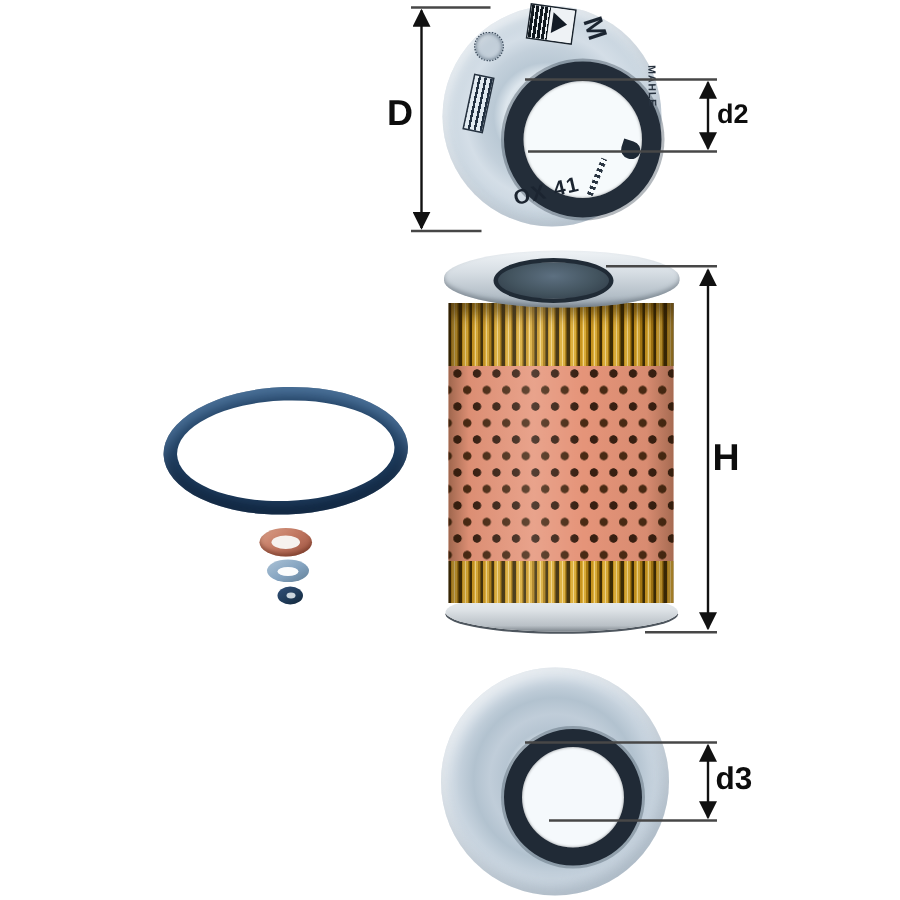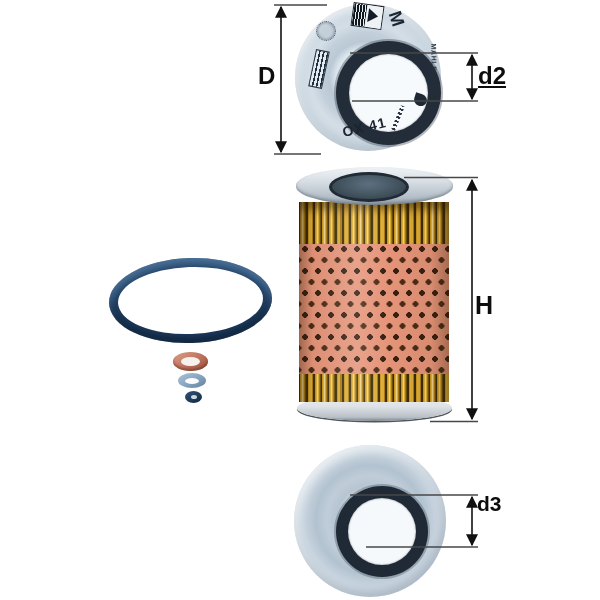--- a/index.html
+++ b/index.html
@@ -96,23 +96,23 @@
   .bv-seal{left:336px;top:486px;width:68px;height:67px;border-radius:50%;
     border:12px solid #202a36;background:#f5f9fc;
     box-shadow:0 0 0 2px rgba(40,55,70,.3), inset 0 0 2px rgba(0,0,0,.45);}
 
   
   svg.dims{left:0;top:0;width:600px;height:600px;pointer-events:none;}
   .ext{stroke:#474747;stroke-width:1.7;}
   .dim{stroke:#111111;stroke-width:1.6;}
   .dim-label{color:#0d0d0d;font-weight:700;line-height:28px;}
   .lbl-D {left:258px;top:62px;font-size:24px;}
-  .lbl-d2{left:478px;top:62px;font-size:24px;text-decoration:underline;}
+  .lbl-d2{left:478px;top:62px;font-size:18px;}
   .lbl-H {left:475px;top:291px;font-size:25px;}
-  .lbl-d3{left:477px;top:490px;font-size:21px;}
+  .lbl-d3{left:477px;top:506px;font-size:21px;}
 </style>
 </head>
 <body>
 
 <div class="stage">
 
   <div class="abs tv-cap"></div>
   <div class="abs tv-seal"></div>
   <div class="abs mark logo-box">
     <span class="lb-left"></span>

